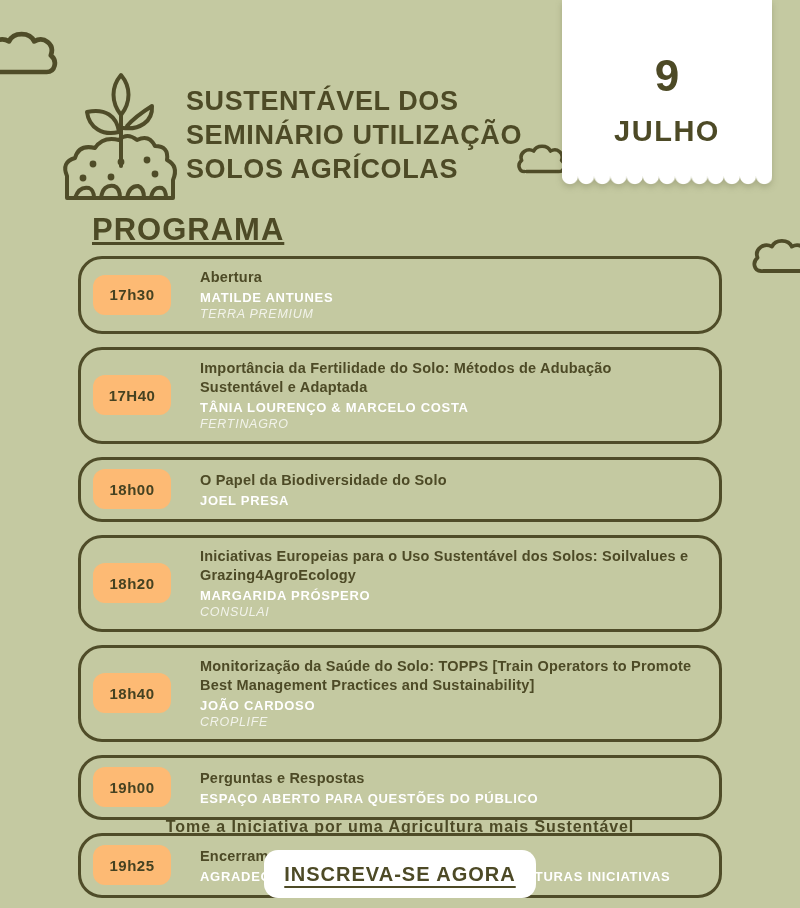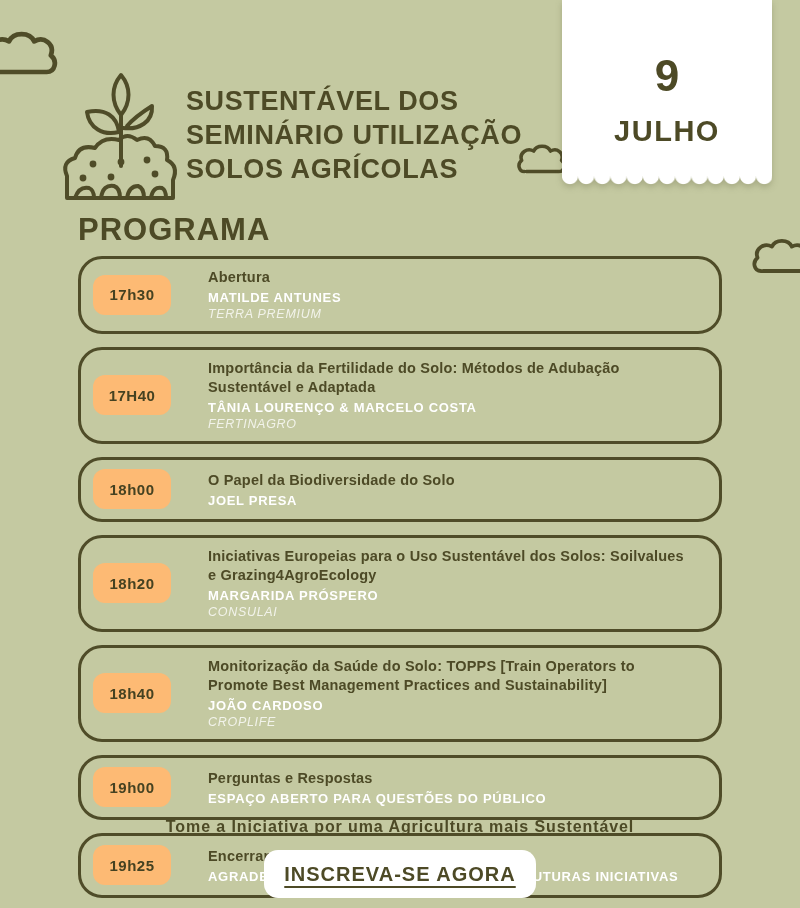--- a/index.html
+++ b/index.html
@@ -41,39 +41,39 @@
   .ribbon::after {
     content:""; position:absolute; top:100%; left:0; width:100%; height:12px;
     background-image:radial-gradient(circle at 8px 0px, #ffffff 7.6px, rgba(255,255,255,0) 8.6px);
     background-size:16.2px 12px; background-repeat:repeat-x;
   }
   .ribbon .day   { font-size:44px; font-weight:bold; line-height:44px; color:#4d4a26; }
   .ribbon .month { font-size:29px; font-weight:bold; letter-spacing:1.5px; margin-top:17px; color:#4d4a26; }
 
   
   .program-heading {
-    position:absolute; left:78px; top:212px;
-    font-size:31px; font-weight:bold; letter-spacing:1px; color:#4d4a26;
+    position:absolute; left:92px; top:212px;
+    font-size:31px; font-weight:bold; letter-spacing:1px; color:#4d4a26;text-decoration:underline;
   }
 
   
   .program-list { position:absolute; left:78px; top:256px; width:644px; }
   .session {
     border:3px solid #4f4c28; border-radius:24px;
     min-height:58px;
     display:flex; align-items:center;
     padding:9px 24px 10px 12px;
     margin-bottom:13px;
   }
   .time-pill {
     flex:0 0 78px; height:40px; background:#fdba74; border-radius:12px;
     display:flex; align-items:center; justify-content:center;
     font-size:15px; font-weight:bold; letter-spacing:0.5px; color:#454221;
   }
-  .session-body { flex:1; margin-left:37px; }
+  .session-body { flex:1; margin-left:29px; }
   .session-title {
     font-size:14.5px; font-weight:bold; color:#4d4a26;
     line-height:19px; letter-spacing:0.2px;
   }
   .session-speakers {
     font-size:13px; font-weight:bold; color:#ffffff;
     letter-spacing:0.7px; margin-top:3px; text-transform:uppercase;
   }
   .session-org {
     font-size:12.5px; font-style:italic; color:rgba(255,255,255,0.78);

